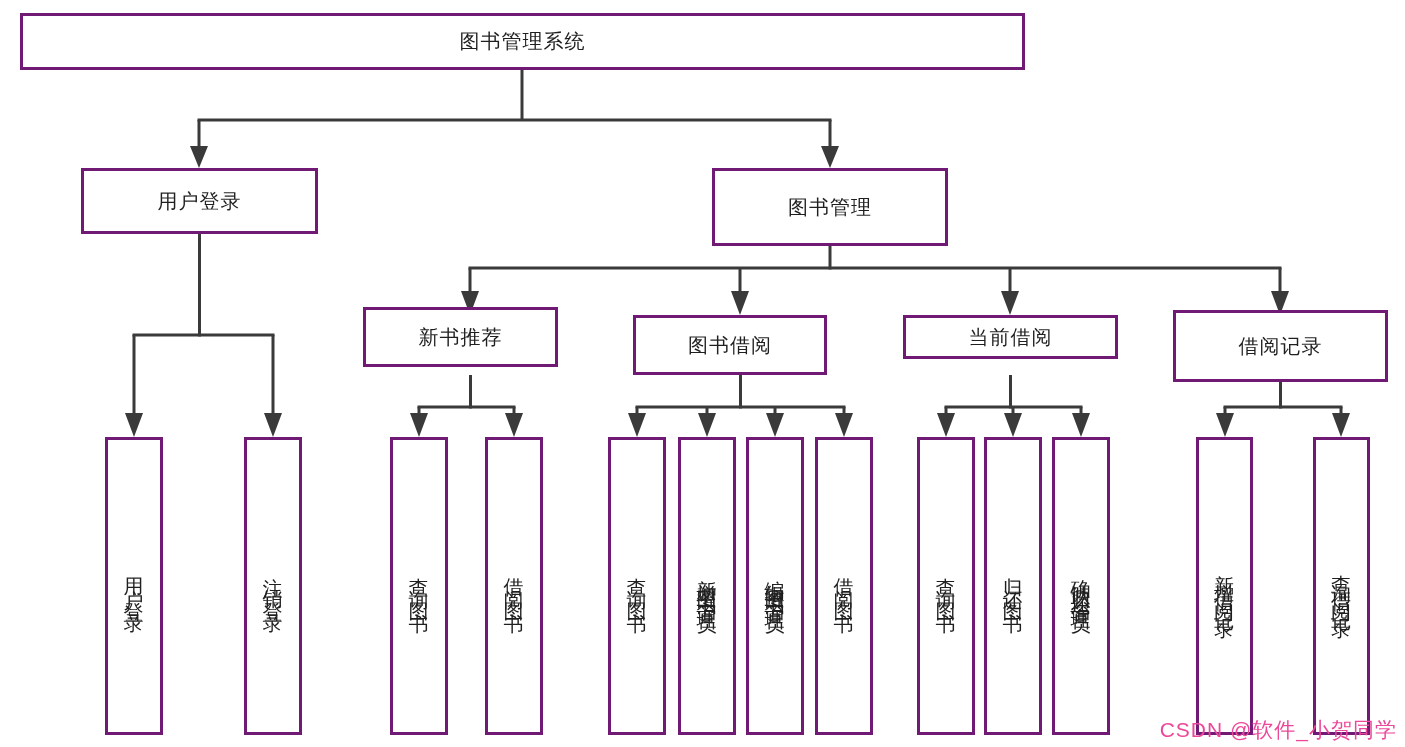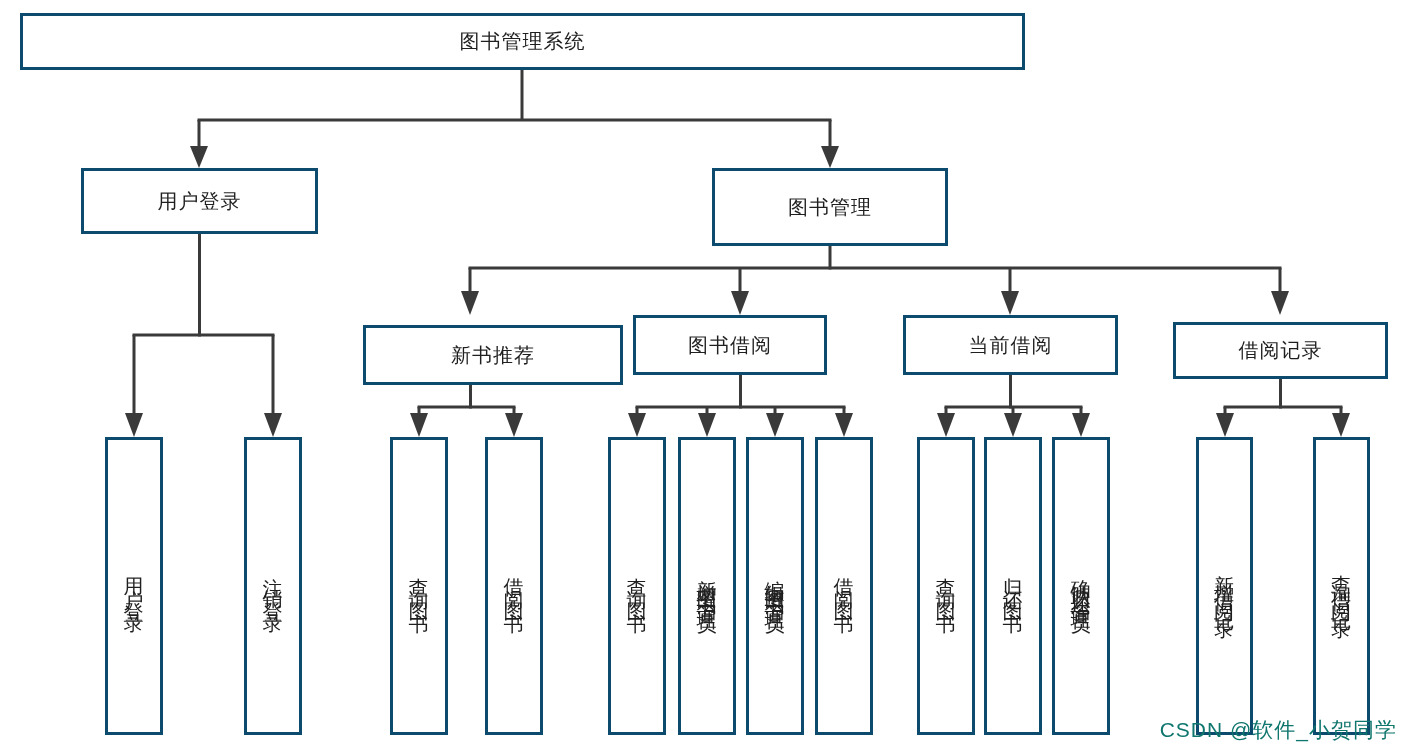--- a/index.html
+++ b/index.html
@@ -3,34 +3,34 @@
 <meta charset="utf-8">
 <style>
   html,body{margin:0;padding:0;background:#ffffff;}
   #canvas{
     position:relative;width:1405px;height:747px;background:#ffffff;
     font-family:"Liberation Sans","DejaVu Sans",sans-serif;overflow:hidden;
   }
   #connectors{position:absolute;left:0;top:0;width:1405px;height:747px;}
   .node{
     position:absolute;box-sizing:border-box;background:#ffffff;
-    border:3px solid #0c4a6e;display:flex;align-items:center;justify-content:center;
+    border:3px solid #701a75;display:flex;align-items:center;justify-content:center;
     z-index:2;
   }
   .h-label{
     font-size:20px;color:#1f1f1f;letter-spacing:1px;white-space:nowrap;
   }
   .v-label{
     writing-mode:vertical-rl;text-orientation:mixed;
     font-size:20px;color:#1f1f1f;line-height:1;letter-spacing:12px;white-space:nowrap;
   }
   .v-label.ls6{letter-spacing:9px;}
   .v-label.ls10{letter-spacing:5px;}
   .watermark{
-    position:absolute;right:8px;bottom:3px;font-size:21px;color:#0f766e;
+    position:absolute;right:8px;bottom:3px;font-size:21px;color:#ec4899;
     letter-spacing:1px;z-index:3;white-space:nowrap;text-align:right;
   }
   .line{stroke:#3a3a3a;stroke-width:3;fill:none;}
   .arrow{fill:#3a3a3a;stroke:none;}
 </style>
 </head>
 <body>
 
 <div id="canvas">
 
@@ -88,30 +88,30 @@
     <span class="h-label">图书管理系统</span>
   </div>
 
   <div class="node" style="left:81px;top:168px;width:237px;height:66px">
     <span class="h-label">用户登录</span>
   </div>
   <div class="node" style="left:712px;top:168px;width:236px;height:78px">
     <span class="h-label">图书管理</span>
   </div>
 
-  <div class="node" style="left:363px;top:325px;width:260px;height:60px">
+  <div class="node" style="left:363px;top:307px;width:195px;height:60px">
     <span class="h-label">新书推荐</span>
   </div>
   <div class="node" style="left:633px;top:315px;width:194px;height:60px">
     <span class="h-label">图书借阅</span>
   </div>
-  <div class="node" style="left:903px;top:315px;width:215px;height:60px">
+  <div class="node" style="left:903px;top:315px;width:215px;height:44px">
     <span class="h-label">当前借阅</span>
   </div>
-  <div class="node" style="left:1173px;top:322px;width:215px;height:57px">
+  <div class="node" style="left:1173px;top:310px;width:215px;height:72px">
     <span class="h-label">借阅记录</span>
   </div>
 
   <div class="node" style="left:105px;top:437px;width:58px;height:298px">
     <span class="v-label">用户登录</span>
   </div>
   <div class="node" style="left:244px;top:437px;width:58px;height:298px">
     <span class="v-label">注销登录</span>
   </div>
 

